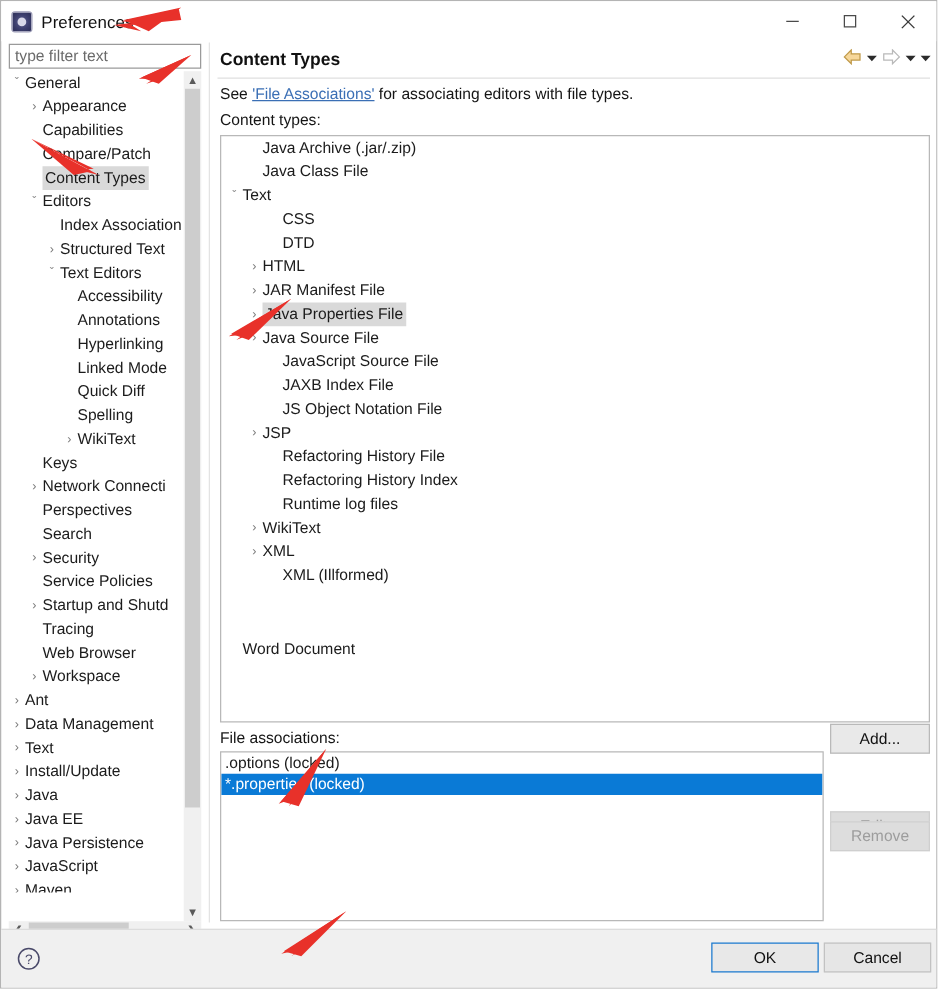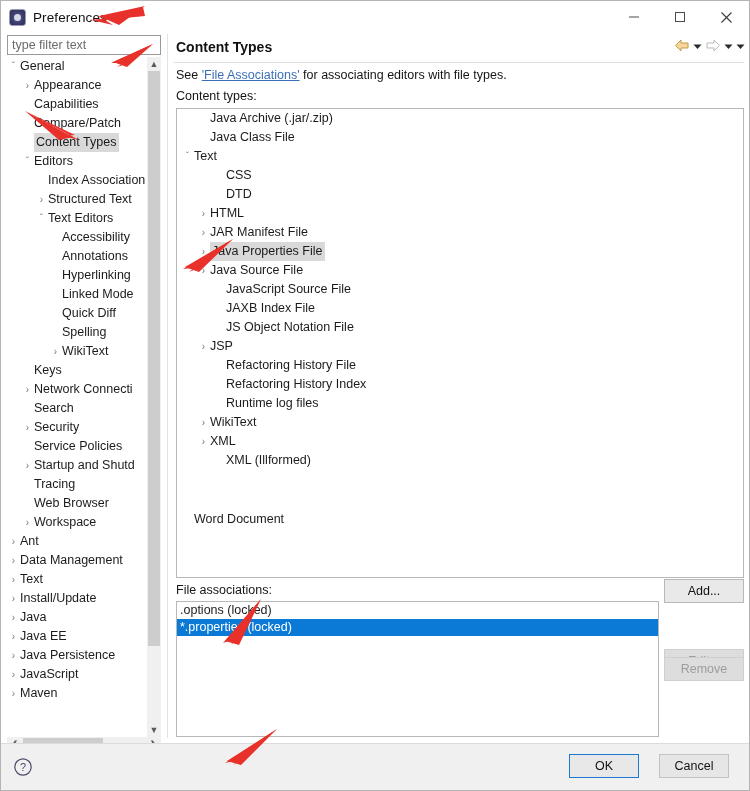--- a/index.html
+++ b/index.html
@@ -190,21 +190,21 @@
 
   
   #footer {
     position: absolute; left: 0; top: 742px; width: 748px; height: 47px;
     background: #f0f0f0; border-top: 1px solid #dcdcdc;
   }
   #help-icon {
     position: absolute; left: 12px; top: 13px; width: 20px; height: 20px;
   }
   .footbtn {
-    position: absolute; top: 753px; width: 70px; height: 24px;
+    position: absolute; top: 753px; width: 86px; height: 24px;
     font-family: "Liberation Sans", sans-serif; font-size: 12.5px;
     color: #111111; text-align: center; line-height: 22px;
     background: #e6e6e6; border: 1px solid #c2c2c2; padding: 0;
   }
   #btn-ok { left: 568px; border: 1px solid #1b7ad0; background: #e8e8e8; }
   #btn-cancel { left: 658px; }
 
   
   .arrow { position: absolute; pointer-events: none; }
 </style>
@@ -250,20 +250,21 @@
         <div class="tnode" style="padding-left: 28px;"><span class="tw">ˇ</span><span class="lbl">Text Editors</span></div>
         <div class="tnode" style="padding-left: 42px;"><span class="tw empty"></span><span class="lbl">Accessibility</span></div>
         <div class="tnode" style="padding-left: 42px;"><span class="tw empty"></span><span class="lbl">Annotations</span></div>
         <div class="tnode" style="padding-left: 42px;"><span class="tw empty"></span><span class="lbl">Hyperlinking</span></div>
         <div class="tnode" style="padding-left: 42px;"><span class="tw empty"></span><span class="lbl">Linked Mode</span></div>
         <div class="tnode" style="padding-left: 42px;"><span class="tw empty"></span><span class="lbl">Quick Diff</span></div>
         <div class="tnode" style="padding-left: 42px;"><span class="tw empty"></span><span class="lbl">Spelling</span></div>
         <div class="tnode" style="padding-left: 42px;"><span class="tw">›</span><span class="lbl">WikiText</span></div>
         <div class="tnode" style="padding-left: 14px;"><span class="tw empty"></span><span class="lbl">Keys</span></div>
         <div class="tnode" style="padding-left: 14px;"><span class="tw">›</span><span class="lbl">Network Connecti</span></div>
+        <div class="tnode" style="padding-left: 14px;"><span class="tw empty"></span><span class="lbl">Perspectives</span></div>
         <div class="tnode" style="padding-left: 14px;"><span class="tw empty"></span><span class="lbl">Search</span></div>
         <div class="tnode" style="padding-left: 14px;"><span class="tw">›</span><span class="lbl">Security</span></div>
         <div class="tnode" style="padding-left: 14px;"><span class="tw empty"></span><span class="lbl">Service Policies</span></div>
         <div class="tnode" style="padding-left: 14px;"><span class="tw">›</span><span class="lbl">Startup and Shutd</span></div>
         <div class="tnode" style="padding-left: 14px;"><span class="tw empty"></span><span class="lbl">Tracing</span></div>
         <div class="tnode" style="padding-left: 14px;"><span class="tw empty"></span><span class="lbl">Web Browser</span></div>
         <div class="tnode" style="padding-left: 14px;"><span class="tw">›</span><span class="lbl">Workspace</span></div>
         <div class="tnode" style="padding-left: 0px;"><span class="tw">›</span><span class="lbl">Ant</span></div>
         <div class="tnode" style="padding-left: 0px;"><span class="tw">›</span><span class="lbl">Data Management</span></div>
         <div class="tnode" style="padding-left: 0px;"><span class="tw">›</span><span class="lbl">Text</span></div>

